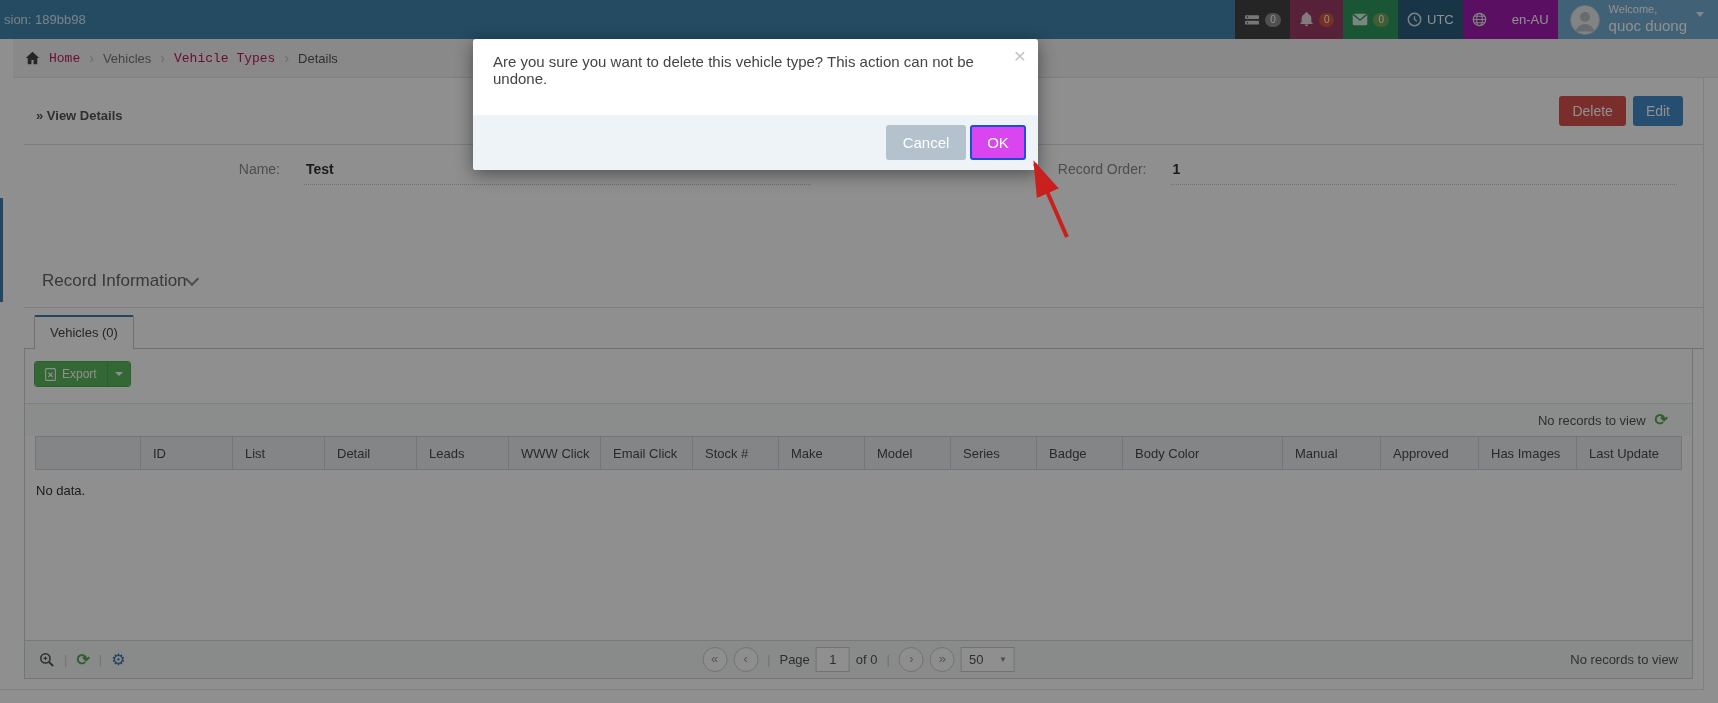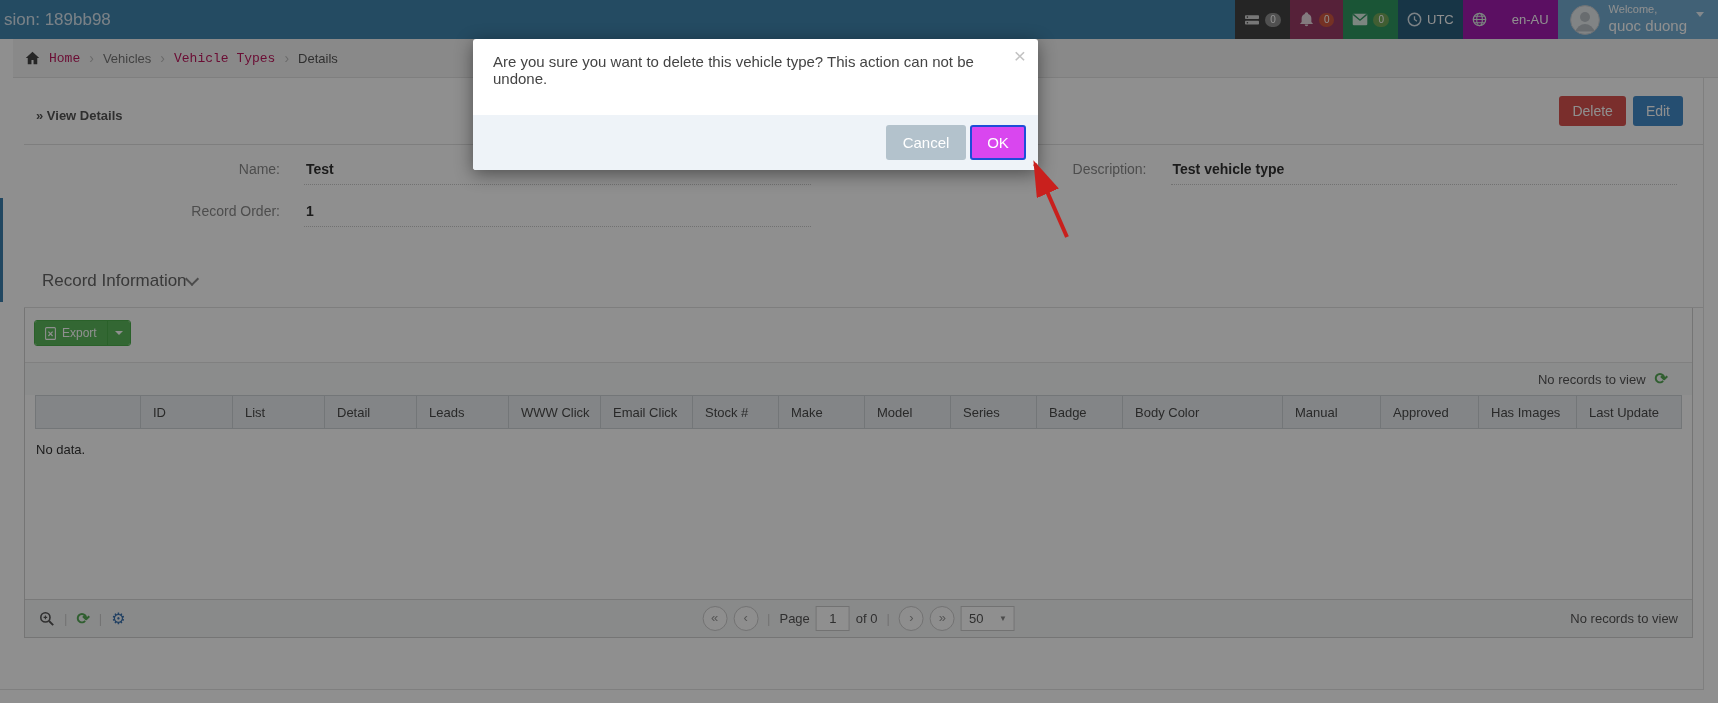--- a/index.html
+++ b/index.html
@@ -1,21 +1,21 @@
 <!DOCTYPE html>
 <html><head>
 <meta charset="utf-8">
 <style>
   * { box-sizing: border-box; margin: 0; padding: 0; }
   body { background:#fff; font-family:"Liberation Sans", sans-serif; }
   .screen { position:relative; width:1718px; height:703px; background:#fff; overflow:hidden; }
 
   
   .navbar { position:absolute; top:0; left:0; right:0; height:39px; background:#4186af; display:flex; align-items:stretch; z-index:1; }
-  .nav-version { align-self:center; color:#d9e7f0; font-size:17px; margin-left:4px; white-space:nowrap; }
+  .nav-version { align-self:center; color:#d9e7f0; font-size:13px; margin-left:4px; white-space:nowrap; }
   .nav-right { margin-left:auto; display:flex; align-items:stretch; }
   .nav-box { display:flex; align-items:center; justify-content:center; padding:0 9px; color:#fff; font-size:13px; gap:5px; cursor:pointer; }
   .nb1 { background:#424242; }
   .nb2 { background:#993c66; }
   .nb3 { background:#2f9861; }
   .nb4 { background:#2a5f7d; }
   .nb5 { background:#a21caf;gap:25px; }
   .nbuser { background:#74aed3; padding:0 14px 0 12px; gap:9px; }
   .badge-pill { font-size:10px; line-height:14px; padding:0 5px; border-radius:8px; color:#fff; }
   .bp-gray { background:#8f8f8f; }
@@ -195,35 +195,34 @@
       <button class="btn btn-delete">Delete</button>
       <button class="btn btn-edit">Edit</button>
     </div>
 
     <div class="form-area">
       <div class="field">
         <span class="lbl">Name:</span>
         <span class="val">Test</span>
       </div>
       <div class="field">
-        <span class="lbl">Description:</span>
-        <span class="val">Test vehicle type</span>
-      </div>
-      <div class="field">
         <span class="lbl">Record Order:</span>
         <span class="val">1</span>
       </div>
       <div class="field"></div>
     </div>
 
     <div class="section-hdr">
       <span>Record Information</span>
       <span class="chev-down"></span>
     </div>
 
+    <div class="tabs">
+      <span class="tab-active">Vehicles (0)</span>
+    </div>
 
     <div class="panel">
 
       <div class="export-row">
         <span class="export-group">
           <span class="export-main">
             <span>
               <svg class="icon-svg" width="11" height="13" viewBox="0 0 11 13">
                   <rect x="0.6" y="0.6" width="9.8" height="11.8" rx="1" fill="none" stroke="#fff" stroke-width="1.1"></rect>
                   <path d="M3.4 4.6 7.6 9M7.6 4.6 3.4 9" stroke="#fff" stroke-width="1.2"></path>

